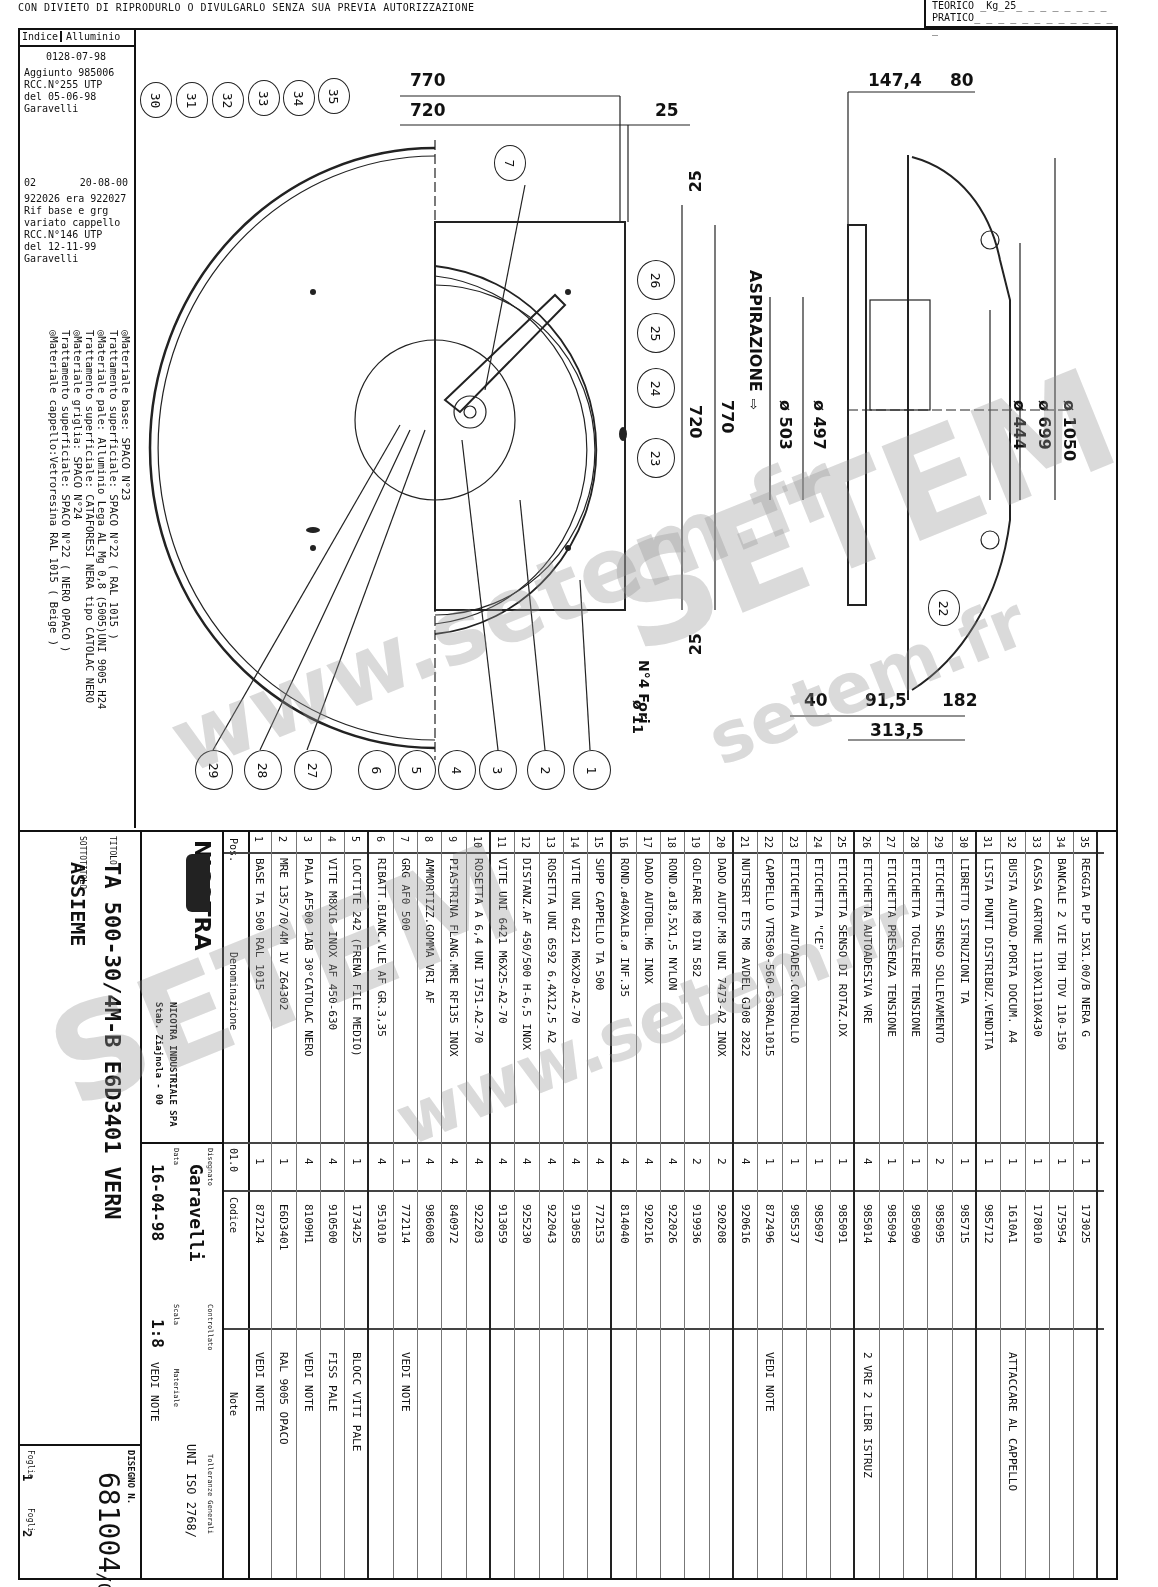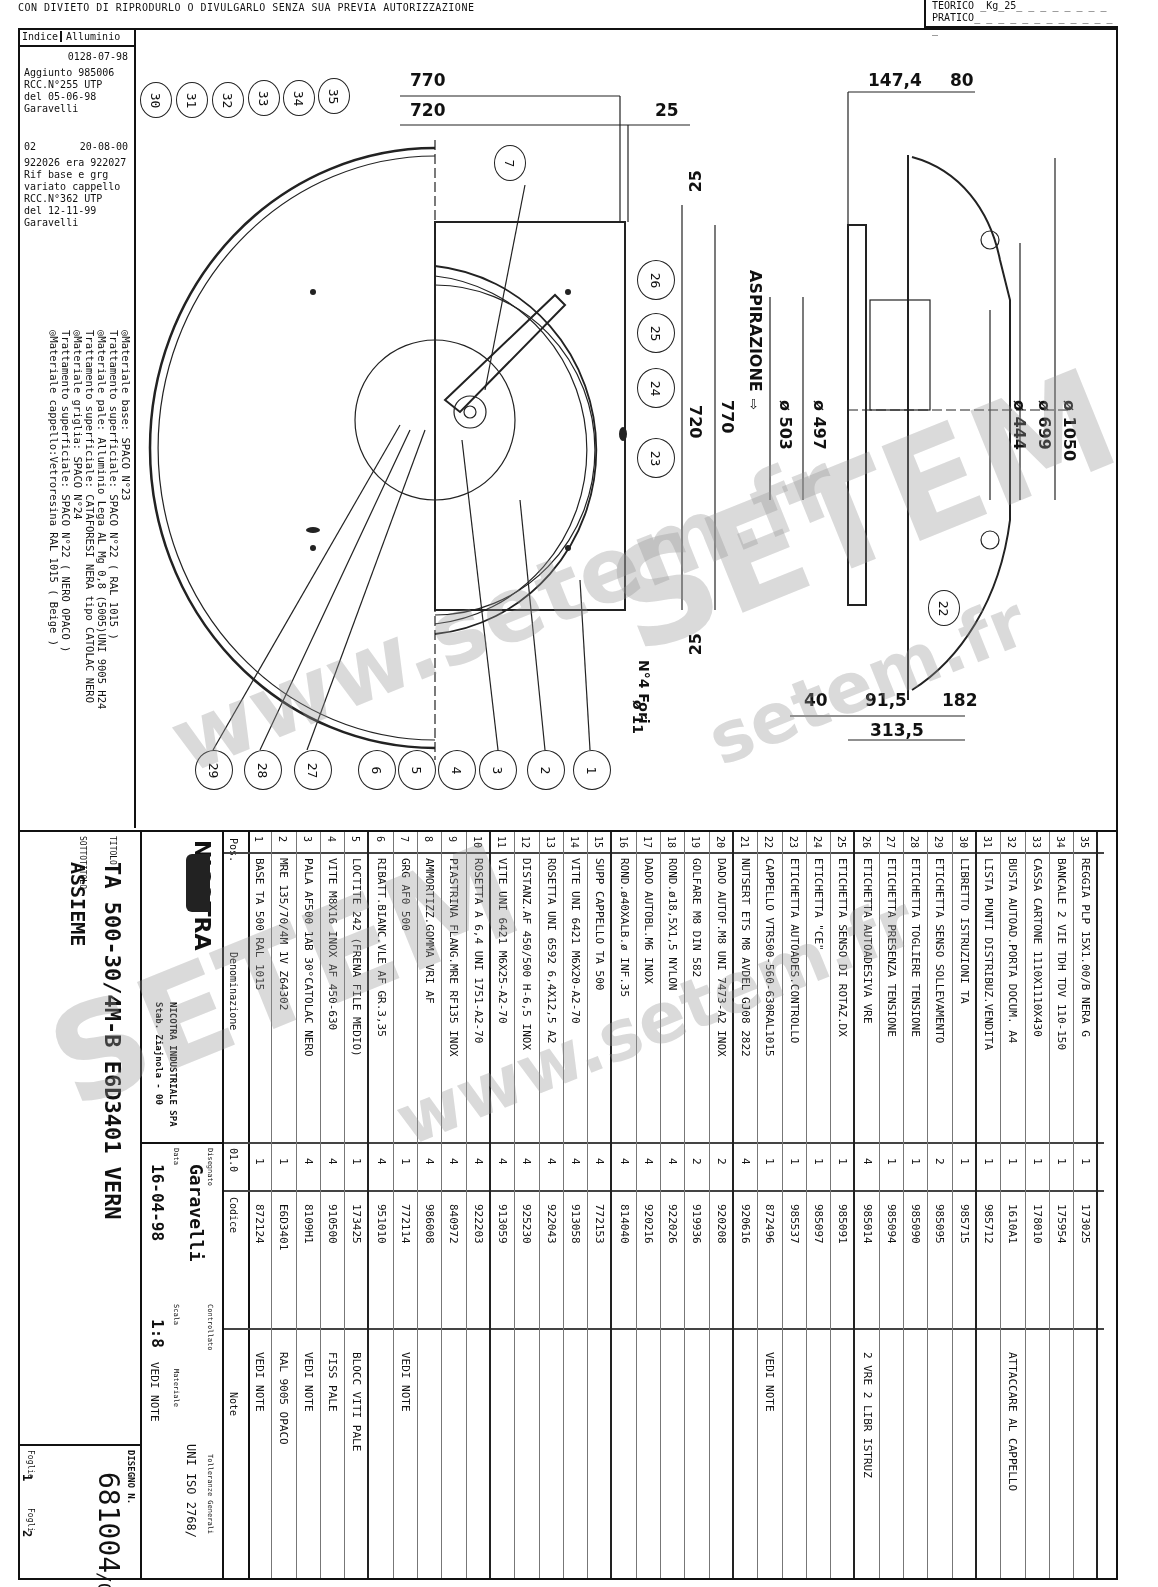--- a/index.html
+++ b/index.html
@@ -35,38 +35,38 @@
 </div>
 
 <div class="frame"></div>
 
 <div class="abs revbox">
   <div class="revhead">
     <span>Indice</span>
     <span>Alluminio</span>
   </div>
   <div class="revblock">
-    <div style="display:flex;justify-content:flex-end;margin-bottom:4px;">
+    <div style="display:flex;justify-content:center;margin-bottom:4px;">
       <span>01</span>
       <span>28-07-98</span>
     </div>
     <div>Aggiunto 985006</div>
     <div>RCC.N°255    UTP</div>
     <div>del 05-06-98</div>
     <div>Garavelli</div>
   </div>
   <div class="revblock" style="margin-top:18px;">
-    <div style="display:flex;justify-content:space-between;margin-bottom:4px;">
+    <div style="display:flex;justify-content:space-between;margin-bottom:4px;margin-top:36px;">
       <span>02</span>
       <span>20-08-00</span>
     </div>
     <div>922026 era 922027</div>
     <div>Rif base e grg</div>
     <div>variato cappello</div>
-    <div>RCC.N°362    UTP</div>
+    <div>RCC.N°146    UTP</div>
     <div>del 12-11-99</div>
     <div>Garavelli</div>
   </div>
 </div>
 
 <div class="abs materials">
   <div class="rot90" style="position:absolute;left:100px;top:0;">
     <div>◎Materiale base: SPACO N°23</div>
     <div>  Trattamento superficiale: SPACO N°22 ( RAL 1015 )</div>
     <div>◎Materiale pale: Alluminio Lega AL Mg 0,8 (5005)UNI 9005 H24</div>

